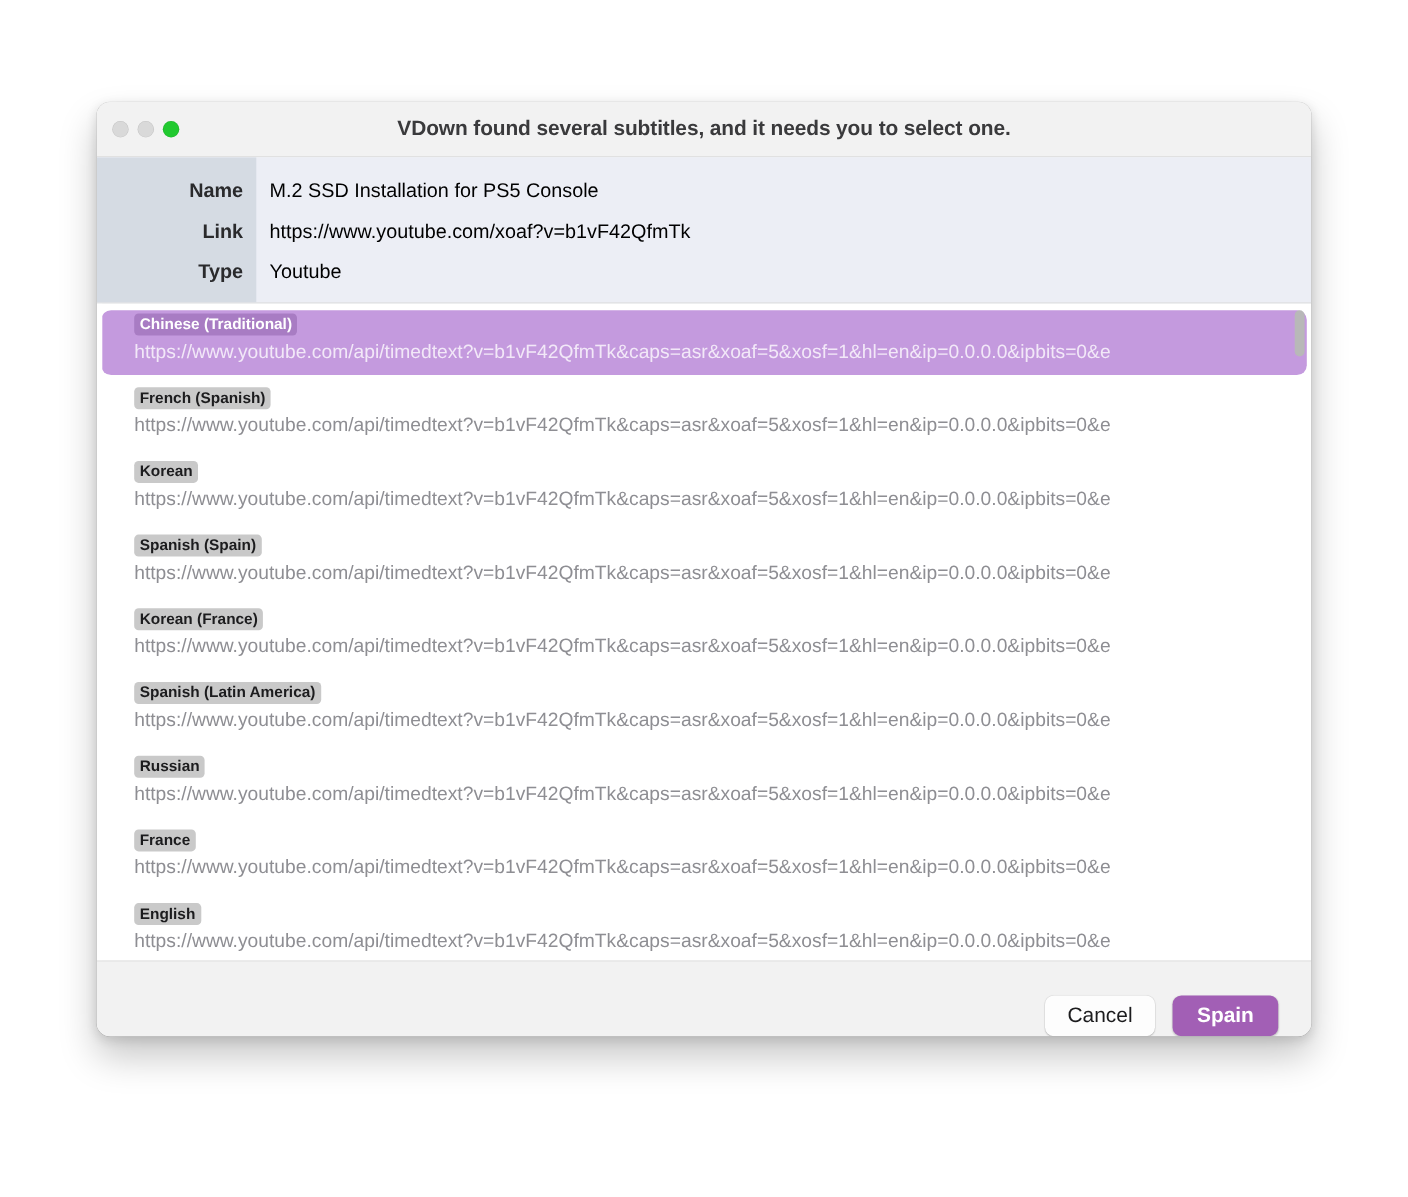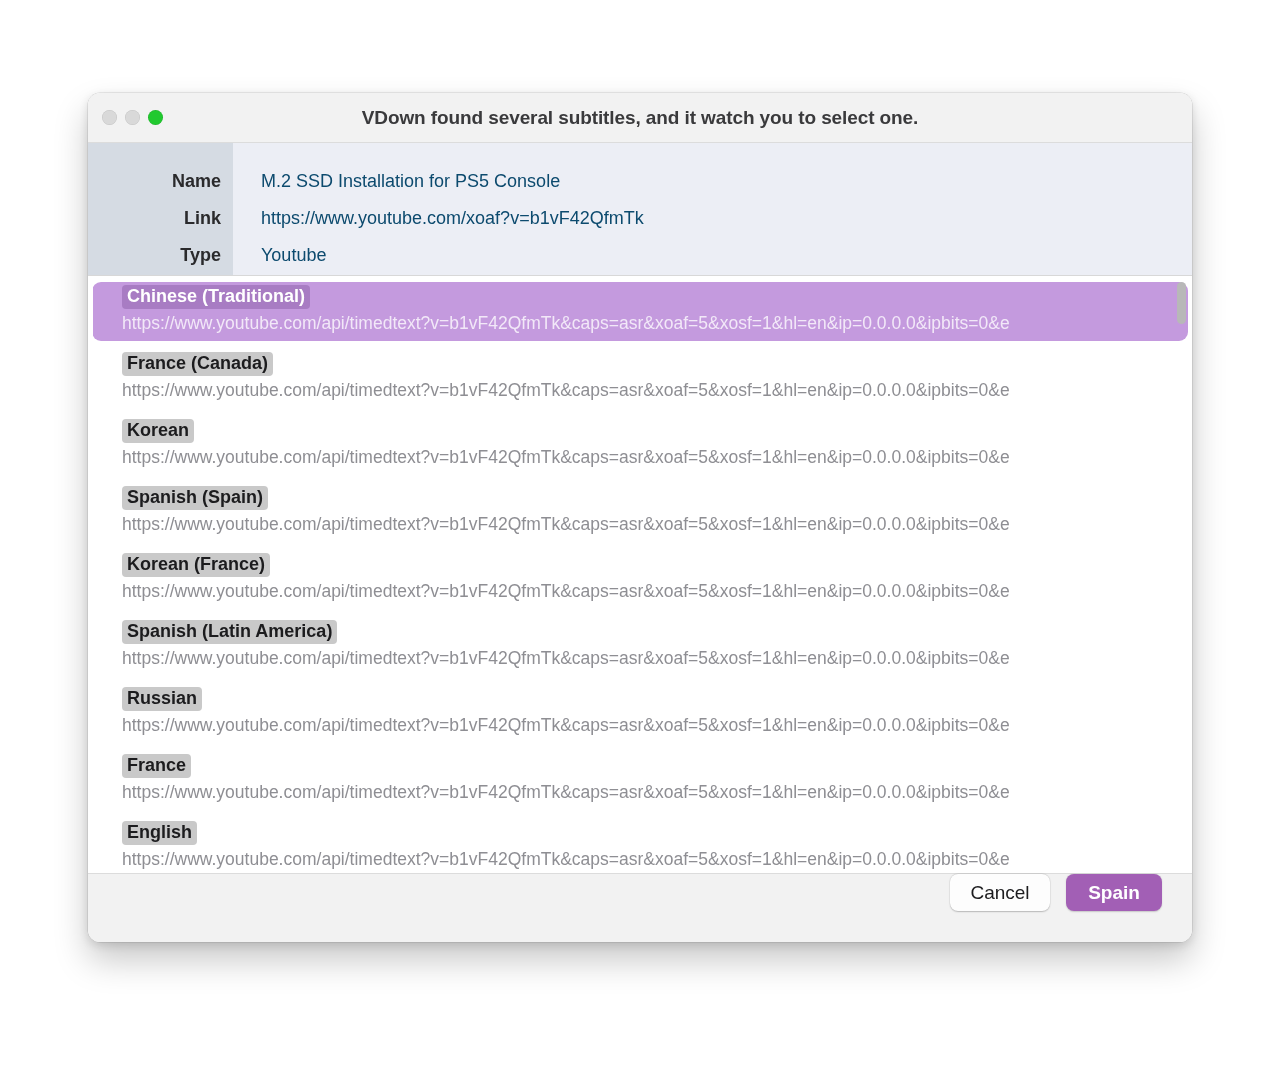--- a/index.html
+++ b/index.html
@@ -90,36 +90,36 @@
     width: 145px;
     height: 100%;
     background: #d5dbe3;
   }
   #info-rows {
     position: relative;
     padding-top: 12px;
   }
   .info-row {
     display: flex;
-    align-items: flex-end;
+    align-items: center;
     height: 37px;
   }
   .info-label {
     width: 133px;
     text-align: right;
     font-size: 18px;
     font-weight: bold;
     color: #2a2a2c;
     flex: 0 0 133px;
     padding-right: 0;
   }
   .info-value {
-    margin-left: 40px;
+    margin-left: 24px;
     font-size: 18px;
-    color: #0c4a6e;
+    color: #000000;
     white-space: nowrap;
   }
 
   
   #subtitle-list-wrap {
     flex: 1 1 auto;
     position: relative;
     background: #ffffff;
     overflow: hidden;
   }
@@ -138,21 +138,21 @@
     border-radius: 9px;
     box-sizing: border-box;
     margin-bottom: 8px;
     overflow: hidden;
   }
   .sub-row.selected {
     background: #c49ade;
   }
   .sub-lang {
     display: inline-block;
-    font-size: 18px;
+    font-size: 14px;
     font-weight: bold;
     color: #1c1c1e;
     background: #c9c9c9;
     border-radius: 4px;
     padding: 1px 5px 2px 5px;
     line-height: 1.18;
   }
   .sub-row.selected .sub-lang {
     background: #a87cc3;
     color: #ffffff;
@@ -196,21 +196,21 @@
     pointer-events: none;
   }
 
   
   #footer {
     flex: 0 0 69px;
     height: 69px;
     background: #f2f2f2;
     border-top: 1px solid #dcdcdc;
     display: flex;
-    align-items: flex-start;
+    align-items: flex-end;
     justify-content: flex-end;
     padding-right: 30px;
     gap: 16px;
     box-sizing: border-box;
   }
   .btn {
     font-family: "Liberation Sans", sans-serif;
     font-size: 19px;
     border-radius: 8px;
     border: none;
@@ -238,21 +238,21 @@
 <body>
 
 <div id="dialog-window">
 
   <div id="titlebar">
     <div id="traffic-lights">
       <span class="tl tl-close"></span>
       <span class="tl tl-minimize"></span>
       <span class="tl tl-maximize"></span>
     </div>
-    <div id="window-title">VDown found several subtitles, and it watch you to select one.</div>
+    <div id="window-title">VDown found several subtitles, and it needs you to select one.</div>
   </div>
 
   <div id="info-panel">
     <div id="info-label-col"></div>
     <div id="info-rows">
       <div class="info-row">
         <div class="info-label">Name</div>
         <div class="info-value">M.2 SSD Installation for PS5 Console</div>
       </div>
       <div class="info-row">
@@ -266,21 +266,21 @@
     </div>
   </div>
 
   <div id="subtitle-list-wrap">
     <div id="subtitle-list">
         <div class="sub-row selected">
           <div><span class="sub-lang">Chinese (Traditional)</span></div>
           <div class="sub-url">https://www.youtube.com/api/timedtext?v=b1vF42QfmTk&amp;caps=asr&amp;xoaf=5&amp;xosf=1&amp;hl=en&amp;ip=0.0.0.0&amp;ipbits=0&amp;e</div>
         </div>
         <div class="sub-row">
-          <div><span class="sub-lang">France (Canada)</span></div>
+          <div><span class="sub-lang">French (Spanish)</span></div>
           <div class="sub-url">https://www.youtube.com/api/timedtext?v=b1vF42QfmTk&amp;caps=asr&amp;xoaf=5&amp;xosf=1&amp;hl=en&amp;ip=0.0.0.0&amp;ipbits=0&amp;e</div>
         </div>
         <div class="sub-row">
           <div><span class="sub-lang">Korean</span></div>
           <div class="sub-url">https://www.youtube.com/api/timedtext?v=b1vF42QfmTk&amp;caps=asr&amp;xoaf=5&amp;xosf=1&amp;hl=en&amp;ip=0.0.0.0&amp;ipbits=0&amp;e</div>
         </div>
         <div class="sub-row">
           <div><span class="sub-lang">Spanish (Spain)</span></div>
           <div class="sub-url">https://www.youtube.com/api/timedtext?v=b1vF42QfmTk&amp;caps=asr&amp;xoaf=5&amp;xosf=1&amp;hl=en&amp;ip=0.0.0.0&amp;ipbits=0&amp;e</div>
         </div>

